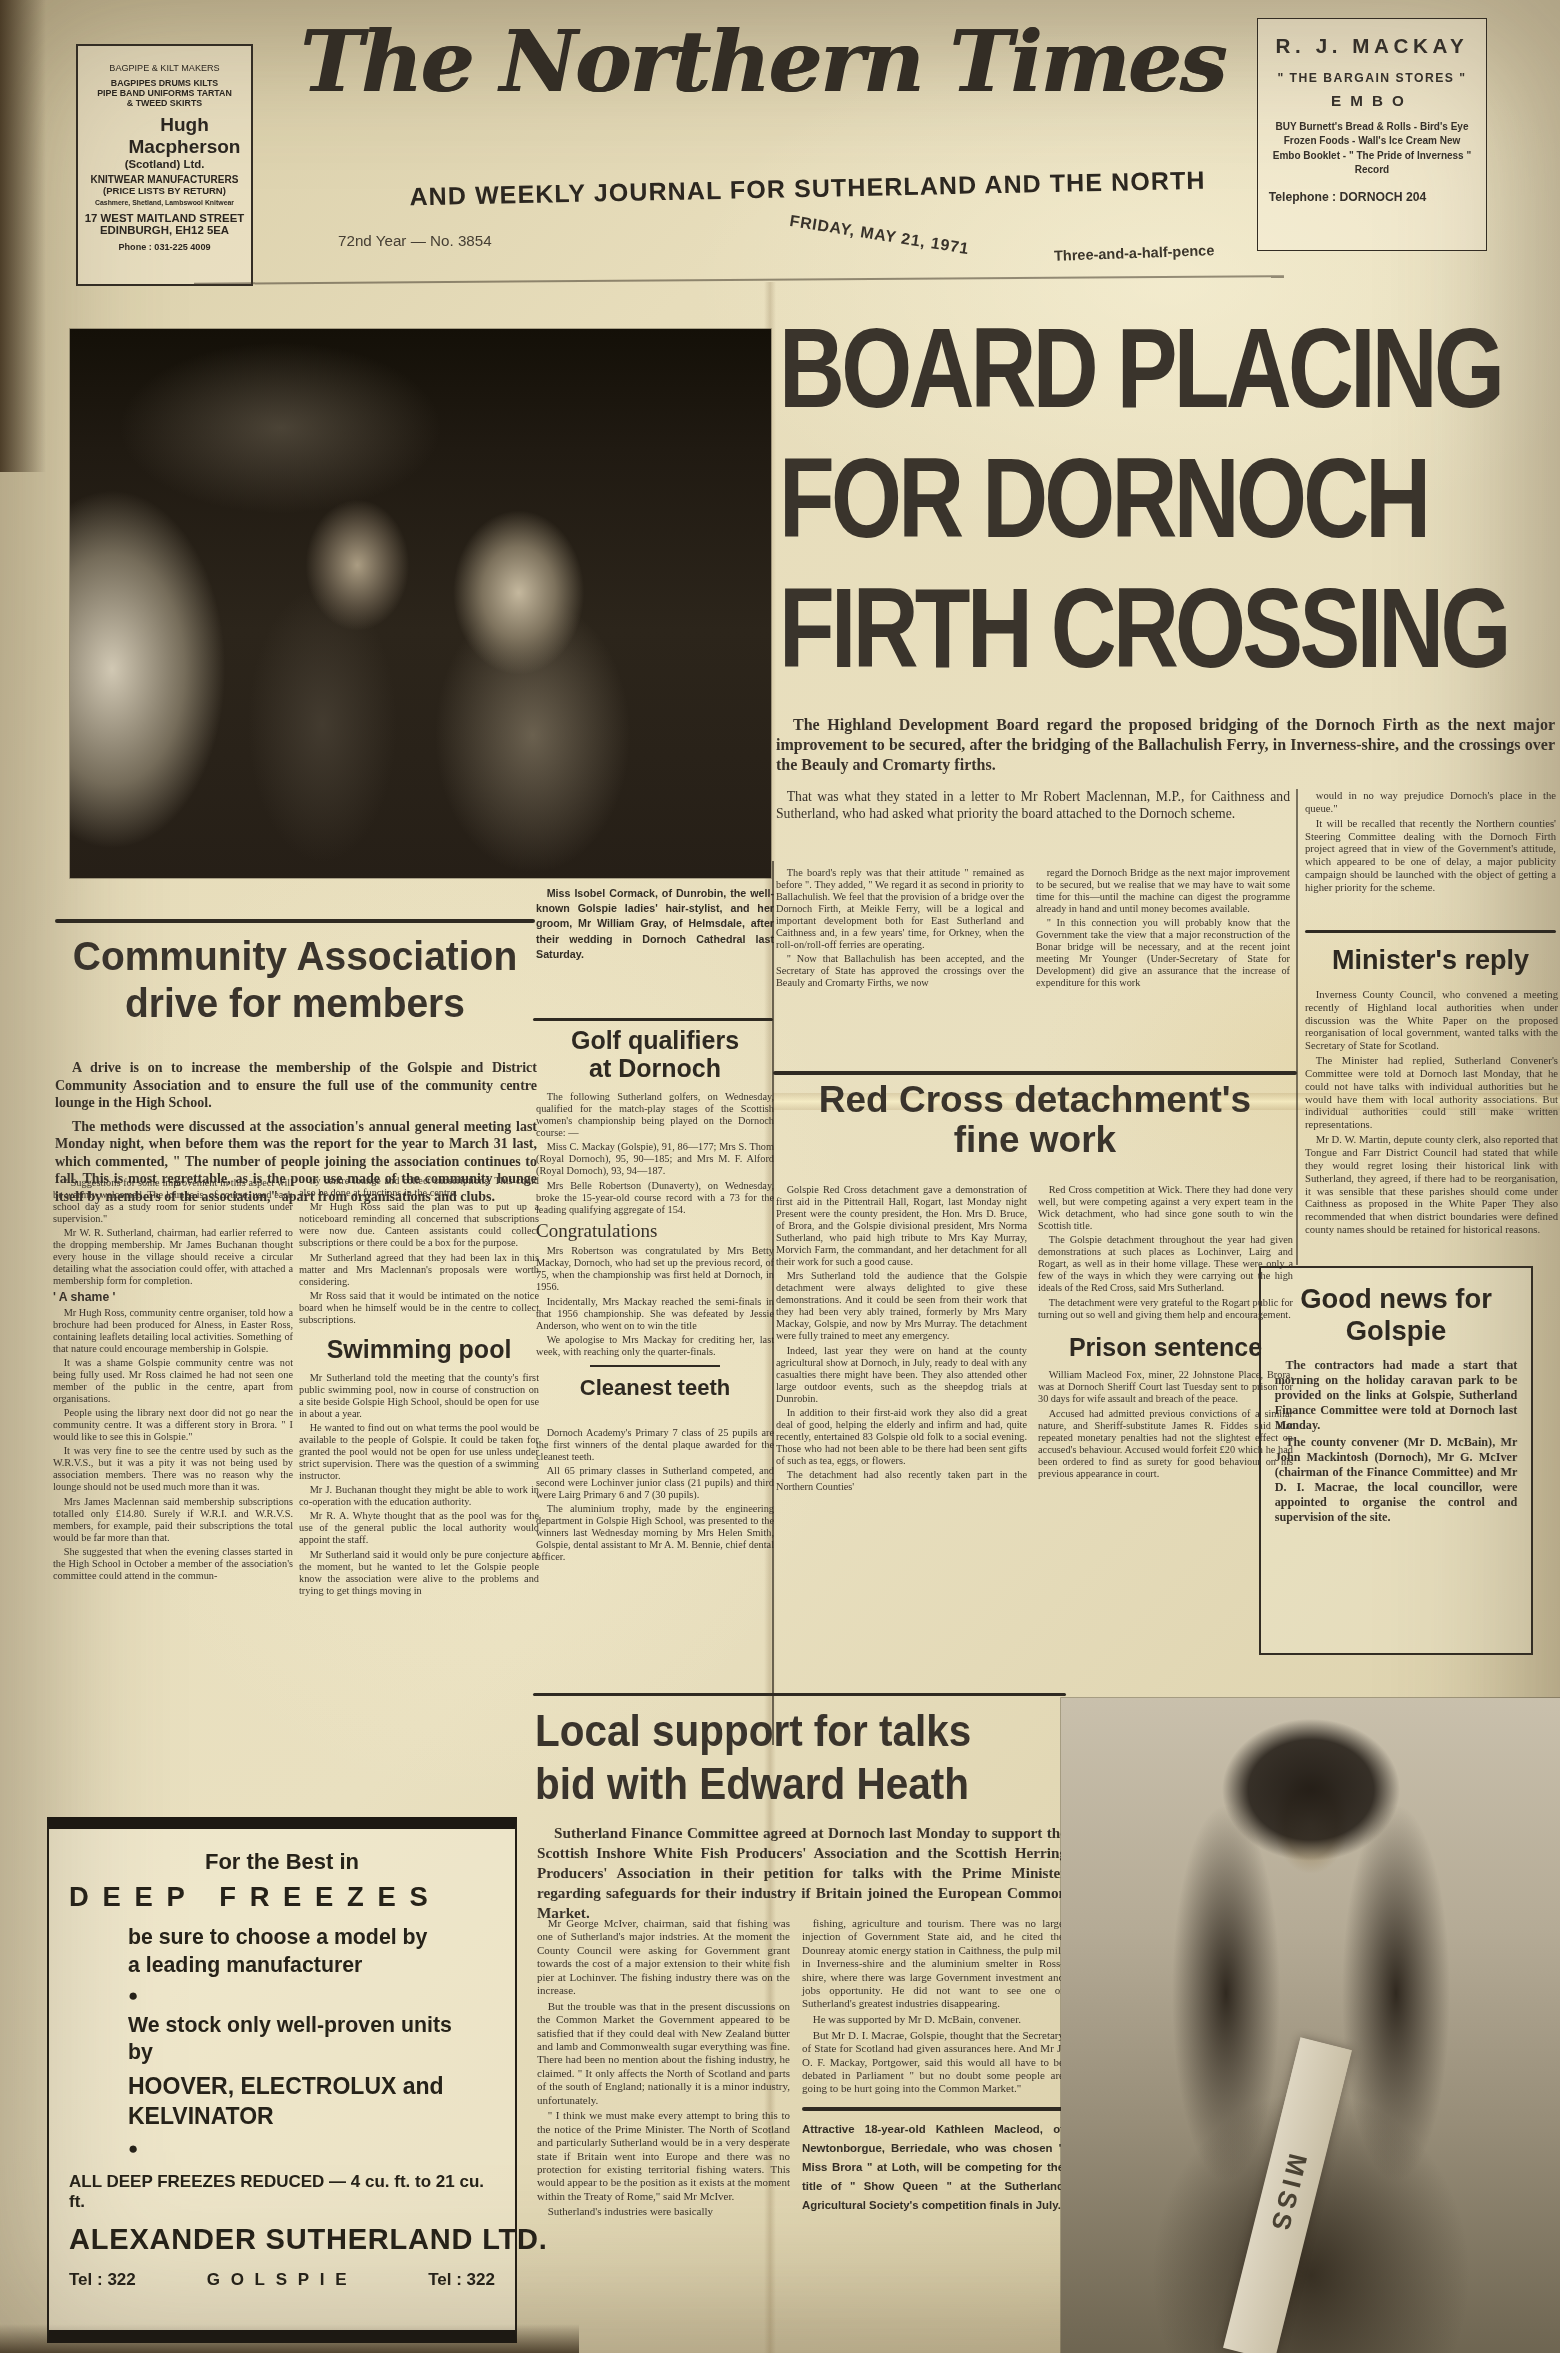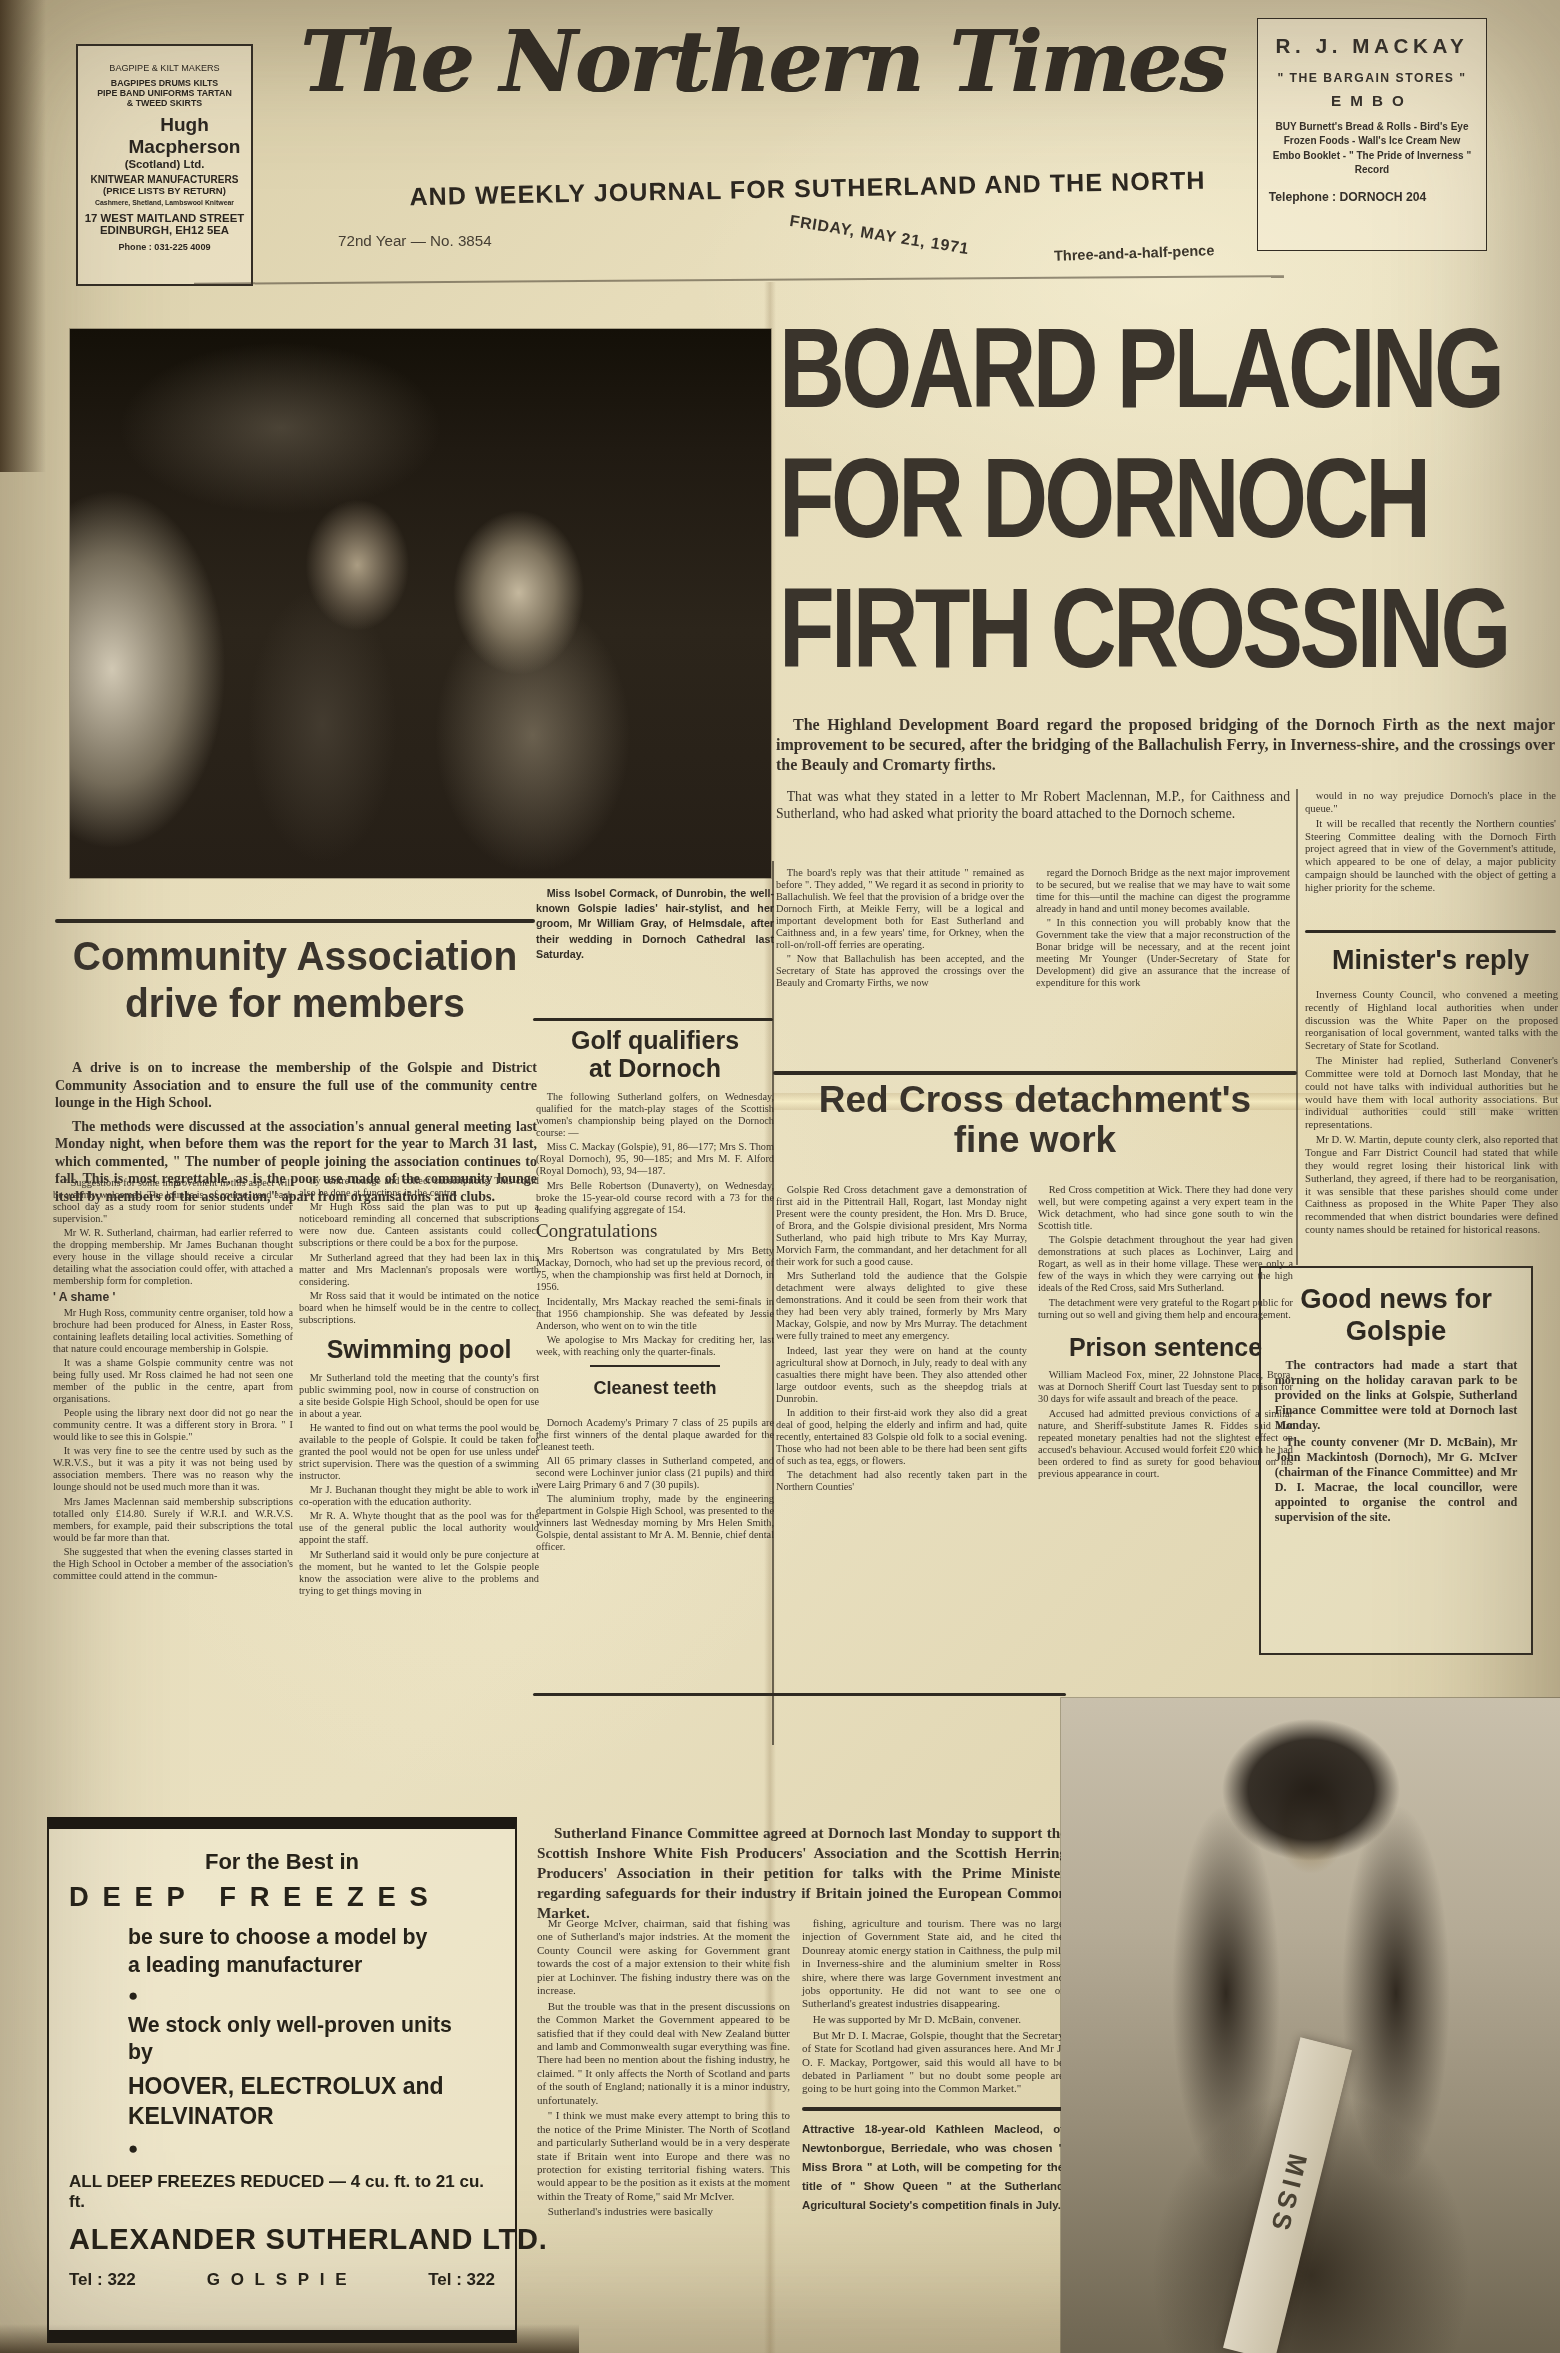--- a/index.html
+++ b/index.html
@@ -99,21 +99,21 @@
         <p>Miss C. Mackay (Golspie), 91, 86—177; Mrs S. Thom (Royal Dornoch), 95, 90—185; and Mrs M. F. Alford (Royal Dornoch), 93, 94—187.</p>
         <p>Mrs Belle Robertson (Dunaverty), on Wednesday, broke the 15-year-old course record with a 73 for the leading qualifying aggregate of 154.</p>
       </div>
     <div style="font-weight:400;font-size:19px;margin:4.6px 0 3px;">Congratulations</div>
     <div class="flow body13">
         <p>Mrs Robertson was congratulated by Mrs Betty Mackay, Dornoch, who had set up the previous record, of 75, when the championship was first held at Dornoch, in 1956.</p>
         <p>Incidentally, Mrs Mackay reached the semi-finals in that 1956 championship. She was defeated by Jessie Anderson, who went on to win the title</p>
         <p>We apologise to Mrs Mackay for crediting her, last week, with reaching only the quarter-finals.</p>
       </div>
     <div class="rule" style="width:130px;height:1.5px;margin:7.6px auto 6.1px;"></div>
-    <div class="subhead-sans" style="font-size:18px;line-height:30.5px;margin-bottom:13px;">Cleanest teeth</div>
+    <div class="subhead-sans" style="font-size:22px;line-height:30.5px;margin-bottom:23px;">Cleanest teeth</div>
     <div class="flow body13">
         <p>Dornoch Academy's Primary 7 class of 25 pupils are the first winners of the dental plaque awarded for the cleanest teeth.</p>
         <p>All 65 primary classes in Sutherland competed, and second were Lochinver junior class (21 pupils) and third were Lairg Primary 6 and 7 (30 pupils).</p>
         <p>The aluminium trophy, made by the engineering department in Golspie High School, was presented to the winners last Wednesday morning by Mrs Helen Smith, Golspie, dental assistant to Mr A. M. Bennie, chief dental officer.</p>
       </div>
   </div>
 
   <div class="abs" style="left:772px;top:861px;width:1.5px;height:884px;background:rgba(45,38,28,.65);"></div>
 
   <div class="abs" style="left:779px;top:303px;width:773px;">
@@ -228,20 +228,24 @@
     <div class="flow body13">
         <p>Mr Sutherland told the meeting that the county's first public swimming pool, now in course of construction on a site beside Golspie High School, should be open for use in about a year.</p>
         <p>He wanted to find out on what terms the pool would be available to the people of Golspie.  It could be taken for granted the pool would not be open for use unless under strict supervision. There was the question of a swimming instructor.</p>
         <p>Mr J. Buchanan thought they might be able to work in co-operation with the education authority.</p>
         <p>Mr R. A. Whyte thought that as the pool was for the use of the general public the local authority would appoint the staff.</p>
         <p>Mr Sutherland said it would only be pure conjecture at the moment, but he wanted to let the Golspie people know the association were alive to the problems and trying to get things moving in</p>
       </div>
   </div>
 
   <div class="abs rule" style="left:533px;top:1693px;width:533px;height:3px;border-radius:1.5px;"></div>
+  <div class="abs" style="left:535px;top:1704px;width:533px;">
+    <div class="headline" style="font-size:44px;line-height:53px;transform:scaleX(.92);transform-origin:left;">Local support for talks</div>
+    <div class="headline" style="font-size:44px;line-height:53px;transform:scaleX(.92);transform-origin:left;">bid with Edward Heath</div>
+  </div>
   <div class="abs lede" style="left:537px;top:1823px;width:530px;font-size:15.2px;line-height:20px;">
     <div>
         <p style="text-indent: 17px;">Sutherland Finance Committee agreed at Dornoch last Monday to support the Scottish Inshore White Fish Producers' Association and the Scottish Herring Producers' Association in their petition for talks with the Prime Minister regarding safeguards for their industry if Britain joined the European Common Market.</p>
       </div>
   </div>
   <div class="abs flow body145" style="left:537px;top:1917px;width:253px;">
       <p>Mr George McIver, chairman, said that fishing was one of Sutherland's major indstries.  At the moment the County Council were asking for Government grant towards the cost of a major extension to their white fish pier at Lochinver.   The fishing industry there was on the increase.</p>
       <p>But the trouble was that in the present discussions on the Common Market the Government appeared to be satisfied that if they could deal with New Zealand butter and lamb and Commonwealth sugar everything was fine.  There had been no mention about the fishing industry, he claimed.  " It only affects the North of Scotland and parts of the south of England; nationally it is a minor industry, unfortunately.</p>
       <p>" I think we must make every attempt to bring this to the notice of the Prime Minister.  The North of Scotland and particularly Sutherland would be in a very desperate state if Britain went into Europe and there was no protection for existing territorial fishing waters.  This would appear to be the position as it exists at the moment within the Treaty of Rome," said Mr McIver.</p>
       <p>Sutherland's industries were basically</p>

